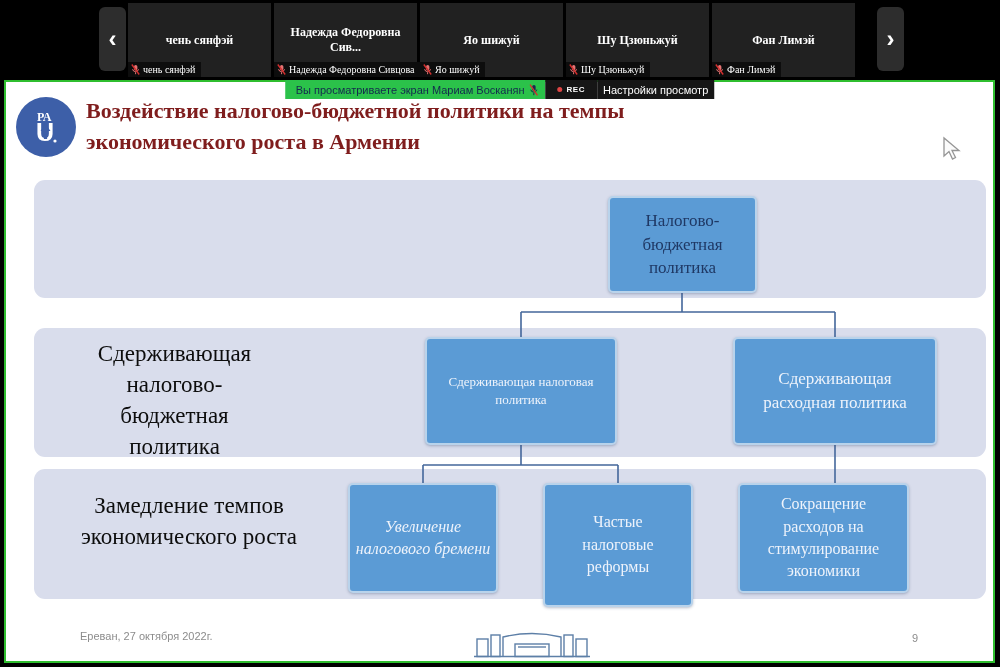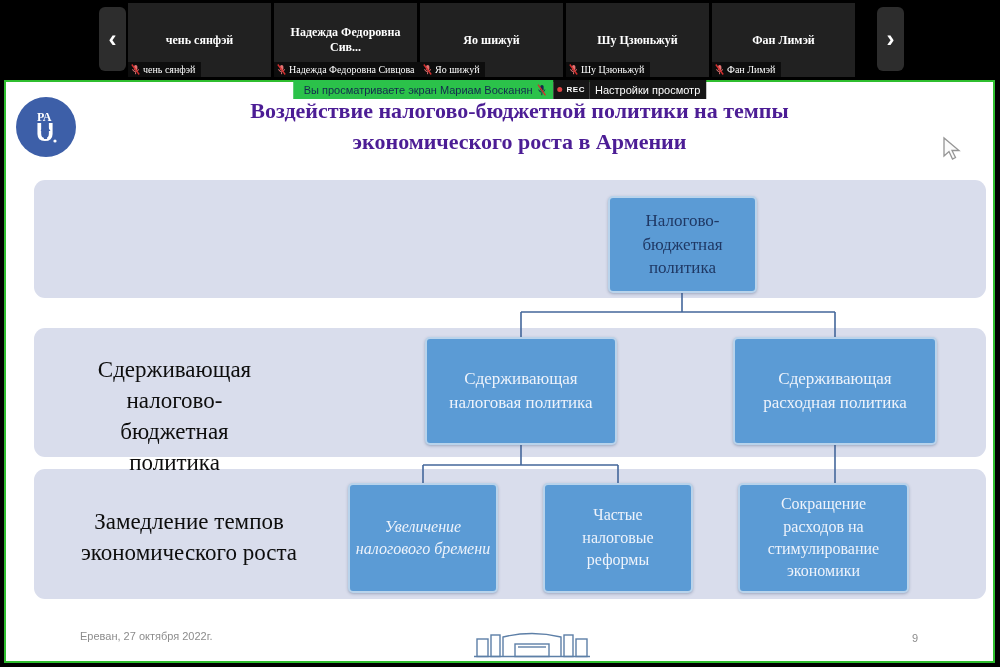--- a/index.html
+++ b/index.html
@@ -34,54 +34,54 @@
   .share-group{
     position:absolute;top:-2px;left:50%;transform:translateX(-50%);
     display:flex;align-items:stretch;height:19px;z-index:6;white-space:nowrap;
   }
   .share-msg{
     background:#2bc24a;color:#14294e;font-size:11px;display:flex;align-items:center;
     gap:5px;padding:0 7px 0 11px;
   }
   .rec-box{
     background:#161616;color:#fff;display:flex;align-items:center;gap:4px;
-    padding:0 4px;font-size:8px;font-weight:bold;letter-spacing:.5px;
+    padding:0 12px;font-size:8px;font-weight:bold;letter-spacing:.5px;
   }
   .rec-dot{width:5px;height:5px;border-radius:50%;background:#e04545;display:inline-block;}
   .view-opts{
     background:#161616;color:#fff;font-size:11px;display:flex;align-items:center;
     padding:0 6px;cursor:pointer;
   }
   .logo{
     position:absolute;left:10px;top:15px;width:60px;height:60px;border-radius:50%;
     background:#3d5fa8;display:flex;align-items:center;justify-content:center;
   }
   .title{
-    position:absolute;top:13px;left:80px;right:40px;text-align:center;
-    font:bold 22px/31px "Liberation Serif",serif;color:#4c1d95;
+    position:absolute;top:13px;left:80px;right:40px;text-align:left;
+    font:bold 22px/31px "Liberation Serif",serif;color:#7f1d1d;
   }
   .band{position:absolute;left:28px;width:952px;background:#d9ddec;border-radius:11px;}
   .band1{top:98px;height:118px;}
   .band2{top:246px;height:129px;}
   .band3{top:387px;height:130px;}
   .bluebox{
     position:absolute;background:#5b9bd5;border:2px solid #b9d3eb;border-radius:5px;
     box-sizing:border-box;display:flex;align-items:center;justify-content:center;
     text-align:center;font-family:"Liberation Serif",serif;color:#eef3fb;
     line-height:1.4;box-shadow:0 1px 3px rgba(50,70,110,.35);z-index:2;
   }
   .box-root{left:602px;top:114px;width:149px;height:97px;font-size:17px;color:#1f3864;padding:0 10px;}
-  .box-a{left:419px;top:255px;width:192px;height:108px;font-size:17px;padding:4px 20px;}
+  .box-a{left:419px;top:255px;width:192px;height:108px;font-size:13px;padding:4px 20px;}
   .box-b{left:727px;top:255px;width:204px;height:108px;font-size:17px;padding:0 26px;}
   .box-1{left:342px;top:401px;width:150px;height:110px;font-size:16px;padding:0 0;font-style:italic;}
-  .box-2{left:537px;top:401px;width:150px;height:110px;font-size:16px;padding:0 12px;}
+  .box-2{left:537px;top:401px;width:150px;height:124px;font-size:16px;padding:0 12px;}
   .box-3{left:732px;top:401px;width:171px;height:110px;font-size:16px;padding:0 14px;}
   .row-label{
     position:absolute;text-align:center;color:#0d0d0d;
-    font:23px/31px "Liberation Serif",serif;z-index:2;margin-top:16px;
+    font:23px/31px "Liberation Serif",serif;z-index:2;
   }
   .label2{left:71px;top:256px;width:195px;}
   .label3{left:52px;top:408px;width:262px;}
   .connectors{position:absolute;left:0;top:0;z-index:1;}
   .footer-date{position:absolute;left:74px;top:548px;font-size:11px;color:#8c8c8c;}
   .page-num{position:absolute;left:906px;top:550px;font-size:11px;color:#8c8c8c;}
   .building{position:absolute;left:466px;top:545px;}
   .cursor{position:absolute;left:941px;top:136px;z-index:20;pointer-events:none;}
 </style>
 </head>

